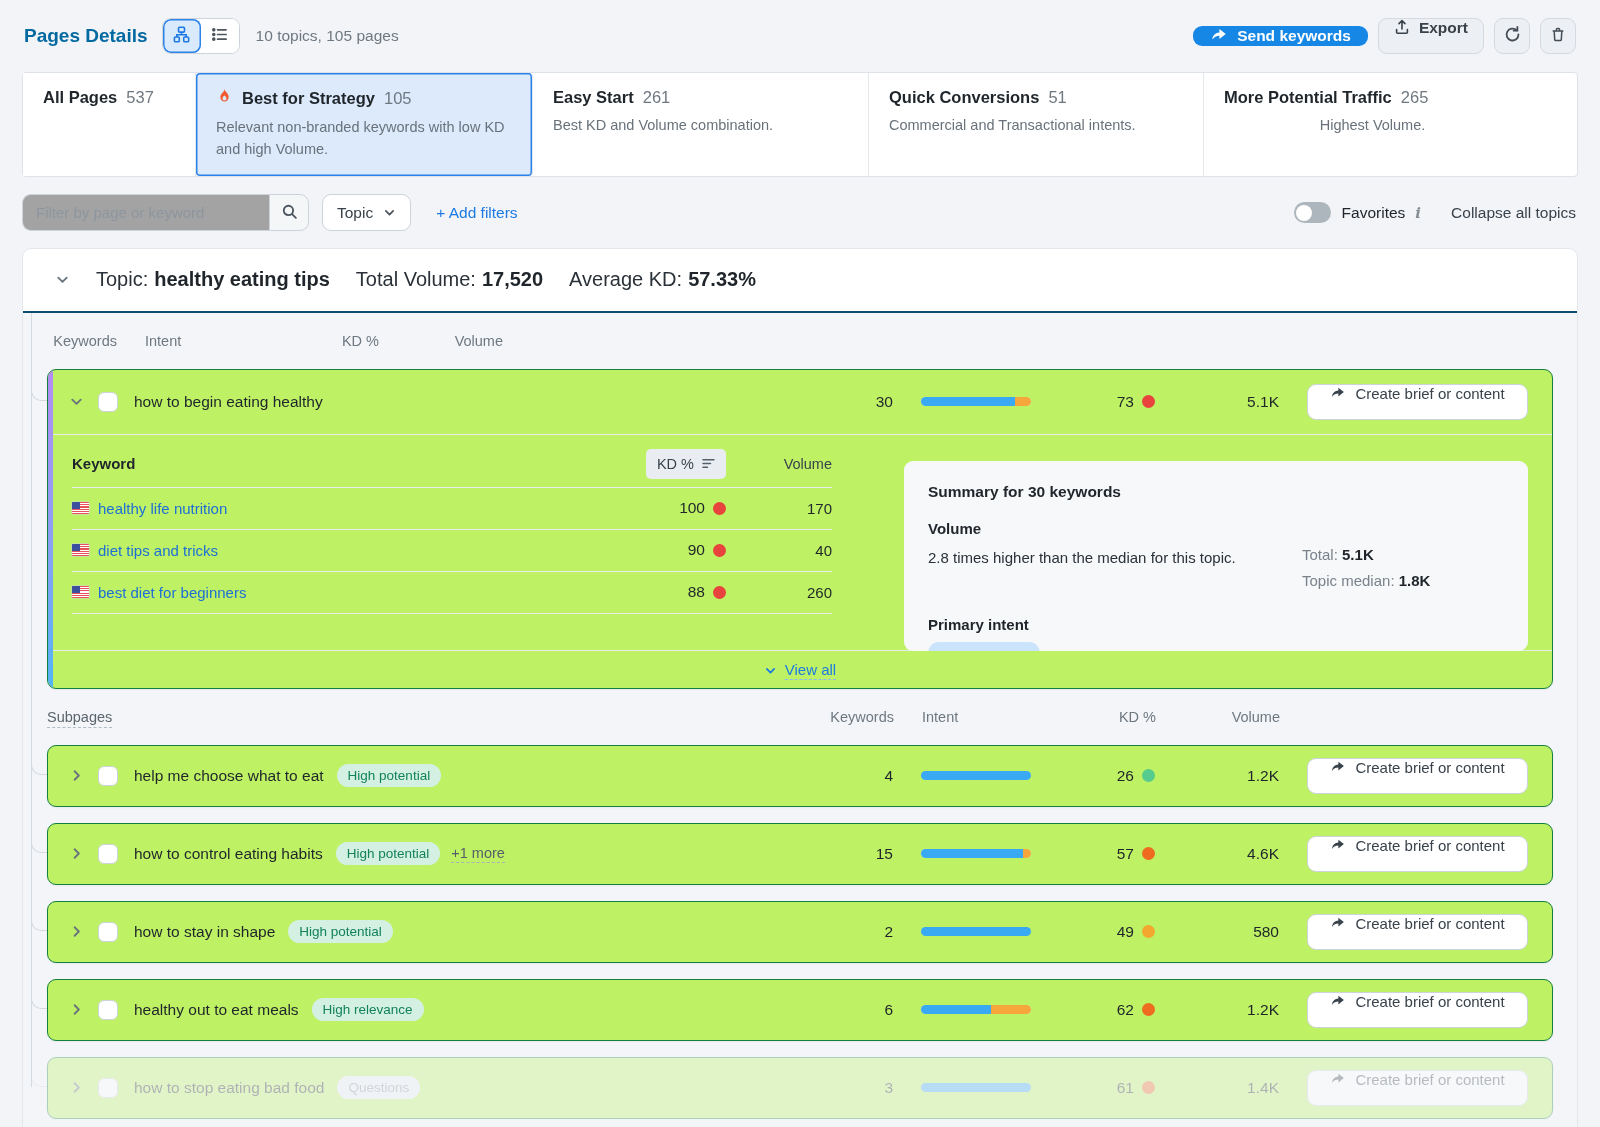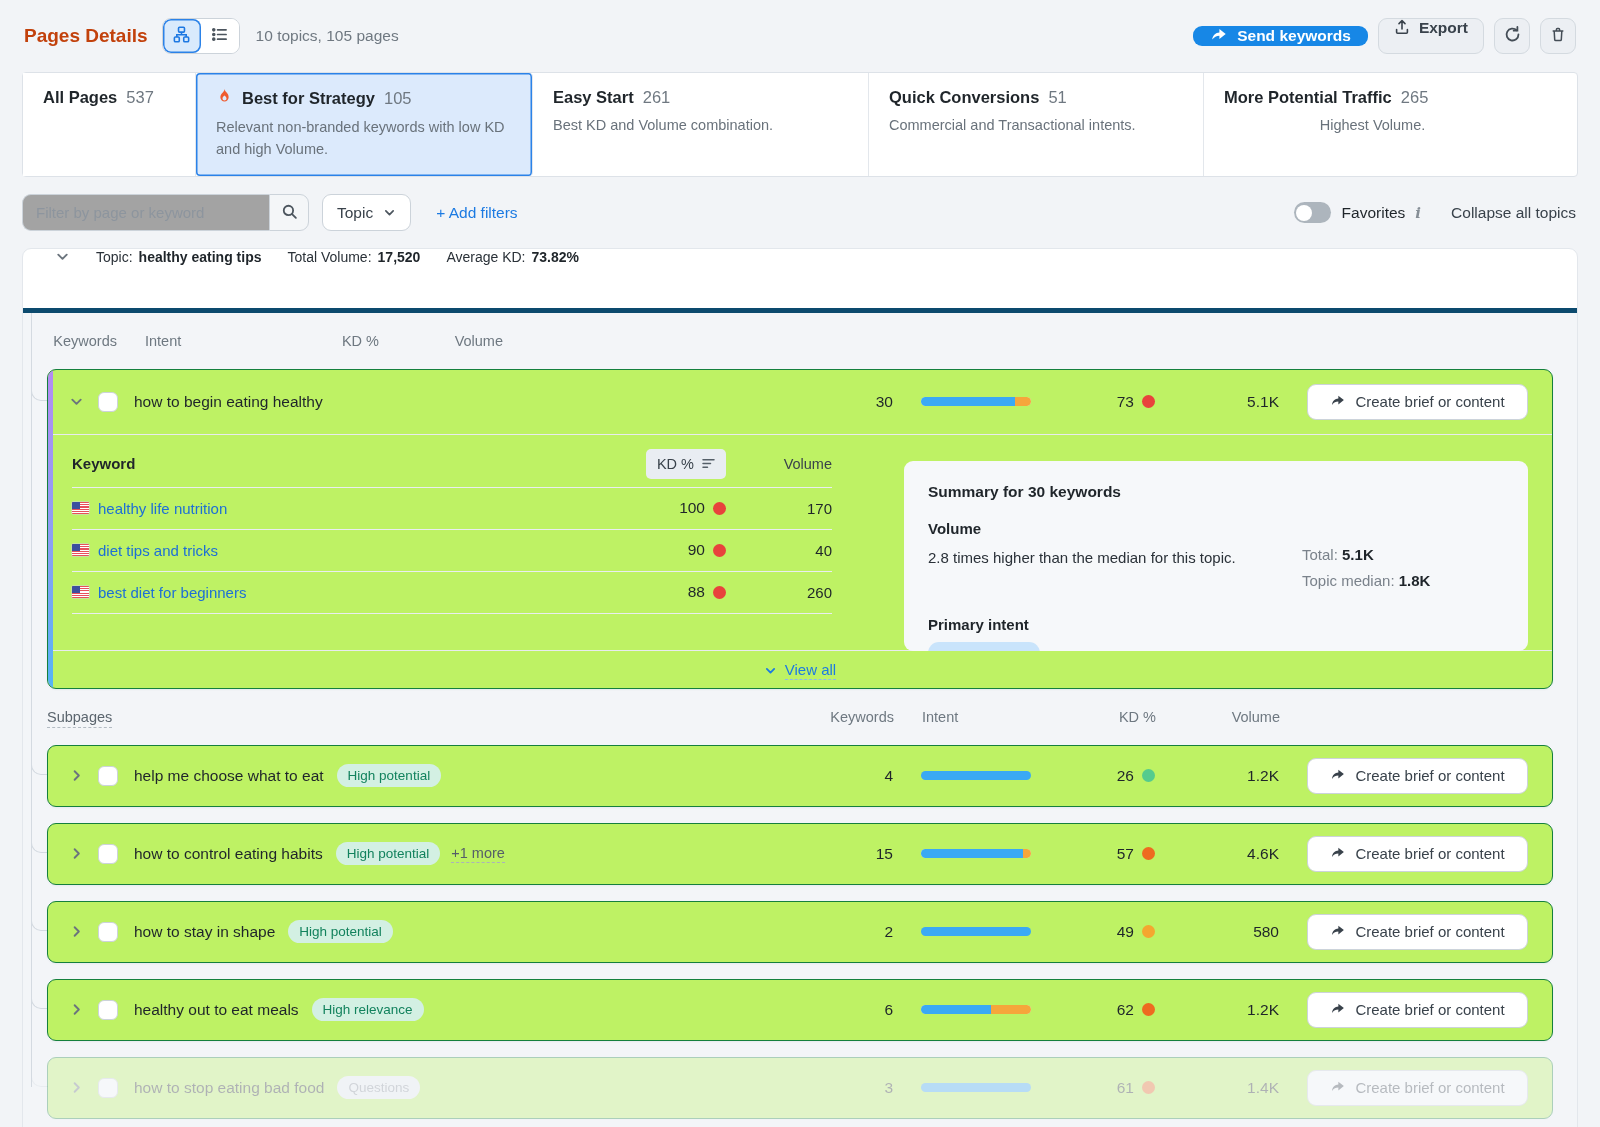--- a/index.html
+++ b/index.html
@@ -6,21 +6,21 @@
   html,body { width:1600px; height:1127px; overflow:hidden; }
   body {
     font-family: "Liberation Sans", sans-serif;
     background:#f2f4f7;
     color:#22272c;
   }
   .page { width:1600px; height:1127px; position:relative; }
 
   
   .topbar { display:flex; align-items:center; height:72px; padding:0 24px; }
-  .page-title { font-size:19px; font-weight:bold; color:#c2410c; }
+  .page-title { font-size:19px; font-weight:bold; color:#0369a1; }
   .segmented { display:flex; margin-left:14px; background:#fff; border:1px solid #ccd3da; border-radius:9px; overflow:hidden; }
   .seg-btn { width:38px; height:34px; display:flex; align-items:center; justify-content:center; color:#4c555e; cursor:pointer; background:#fff; border:none; }
   .seg-btn.active { background:#d9eafc; color:#1d78e2; border-radius:8px; box-shadow:inset 0 0 0 1.5px #2b82e8; }
   .topbar-summary { margin-left:16px; font-size:15.5px; color:#6f7881; }
   .topbar-right { margin-left:auto; display:flex; align-items:center; gap:10px; }
   .btn-primary { display:flex; align-items:center; gap:9px; background:#1787e6; color:#fff; font-size:15.5px; font-weight:bold; border:none; border-radius:9px; height:20px; padding:0 17px; cursor:pointer; }
   .btn-soft { display:flex; align-items:flex-start; gap:9px; background:#eceff3; color:#39424b; font-size:15.5px; font-weight:bold; border:1px solid #d4dae0; border-radius:9px; height:36px; padding:0 15px; cursor:pointer; }
   .btn-icon { width:36px; height:36px; display:flex; align-items:center; justify-content:center; background:#eceff3; border:1px solid #d4dae0; border-radius:9px; color:#444d56; cursor:pointer; }
 
   
@@ -47,21 +47,21 @@
   .add-filters { margin-left:25px; color:#1c7ae2; font-size:15.5px; cursor:pointer; }
   .filter-right { margin-left:auto; display:flex; align-items:center; }
   .toggle { width:37px; height:21px; border-radius:11px; background:#adb5bd; position:relative; cursor:pointer; }
   .toggle .knob { position:absolute; left:2.5px; top:2.5px; width:16px; height:16px; border-radius:50%; background:#fff; }
   .fav-label { margin-left:11px; font-size:15.5px; color:#1f252a; }
   .info-i { margin-left:10px; font-family:"DejaVu Serif",serif; font-style:italic; font-weight:bold; color:#868e96; font-size:15px; cursor:pointer; }
   .collapse-link { margin-left:30px; font-size:15.5px; color:#39424b; cursor:pointer; }
 
   
   .main-card { margin:0 22px; background:#fff; border:1px solid #e3e7ec; border-radius:9px 9px 0 0; }
-  .topic-row { display:flex; align-items:flex-start; height:64px; padding:0 24px 0 32px; border-bottom:5px solid #0c4a6e; font-size:14px; color:#2a3138; }
+  .topic-row { display:flex; align-items:center; height:64px; padding:0 24px 0 32px; border-bottom:2px solid #0c4a6e; font-size:20px; color:#2a3138; }
   .topic-row .chev { margin-right:26px; }
   .tr-label { color:#2a3138; }
   .tr-bold { font-weight:bold; color:#1f252a; }
   .tr-gap { margin-left:26px; }
   .sp6 { display:inline-block; width:6px; }
 
   .interior { position:relative; background:#f3f5f8; padding:18px 24px 30px; }
 
   
   .tree-vline { position:absolute; left:8px; top:0; height:774px; width:0; border-left:1px solid #d4dae1; }
@@ -89,21 +89,21 @@
   .checkbox { width:20px; height:20px; border:1.5px solid #ccd3da; border-radius:6px; background:#fff; margin-right:16px; flex:none; cursor:pointer; }
   .row-title { font-size:15.5px; color:#1f252a; white-space:nowrap; }
   .num { font-size:15.5px; color:#1f252a; }
 
   .bar { height:9px; border-radius:5px; overflow:hidden; display:flex; width:110px; background:#e8ebef; }
   .seg-blue { height:100%; }
   .seg-orange { height:100%; }
 
   .dot { width:13px; height:13px; border-radius:50%; flex:none; }
 
-  .brief-btn { width:100%; height:36px; display:flex; align-items:center; justify-content:center; gap:9px; background:#fff; border:1px solid #ccd3da; border-radius:9px; font-size:15px; color:#39424b; cursor:pointer; font-family:"Liberation Sans",sans-serif; }
+  .brief-btn { width:100%; height:36px; display:flex; justify-content:center; gap:9px; background:#fff; border:1px solid #ccd3da; border-radius:9px; font-size:15px; color:#39424b; cursor:pointer; font-family:"Liberation Sans",sans-serif; }
 
   
   .expanded { display:flex; border-top:1px solid #e8ebef; height:216px; }
   .kw-table { width:834px; flex:none; padding:0 50px 0 24px; }
   .kw-head { display:flex; align-items:center; height:52px; padding-top:6px; }
   .kw-head .kh-keyword { flex:1; font-size:15px; font-weight:bold; color:#1f252a; }
   .kd-box { display:flex; align-items:center; gap:8px; background:#e9edf2; border-radius:5px; padding:7px 11px; font-size:14.5px; color:#39424b; cursor:pointer; }
   .kh-vol { width:80px; margin-left:26px; text-align:right; font-size:14.5px; color:#39424b; }
   .kw-row { display:flex; align-items:center; height:42px; border-top:1px solid #e9edf1; }
   .kw-row .kw-link { flex:1; display:flex; align-items:center; gap:9px; font-size:15px; color:#1d6fd6; cursor:pointer; }
@@ -289,21 +289,21 @@
           </svg>
       </span>
       <span class="tr-label">Topic:</span>
         <span class="sp6"></span>
       <span class="tr-bold">healthy eating tips</span>
       <span class="tr-label tr-gap">Total Volume:</span>
         <span class="sp6"></span>
       <span class="tr-bold">17,520</span>
       <span class="tr-label tr-gap">Average KD:</span>
         <span class="sp6"></span>
-      <span class="tr-bold">73.82%</span>
+      <span class="tr-bold">57.33%</span>
     </div>
 
     <div class="interior">
 
       <div class="tree-vline"></div>
       <div class="tree-elbow" style="top:66px"></div>
       <div class="tree-elbow" style="top:440px"></div>
       <div class="tree-elbow" style="top:518px"></div>
       <div class="tree-elbow" style="top:596px"></div>
       <div class="tree-elbow" style="top:674px"></div>

